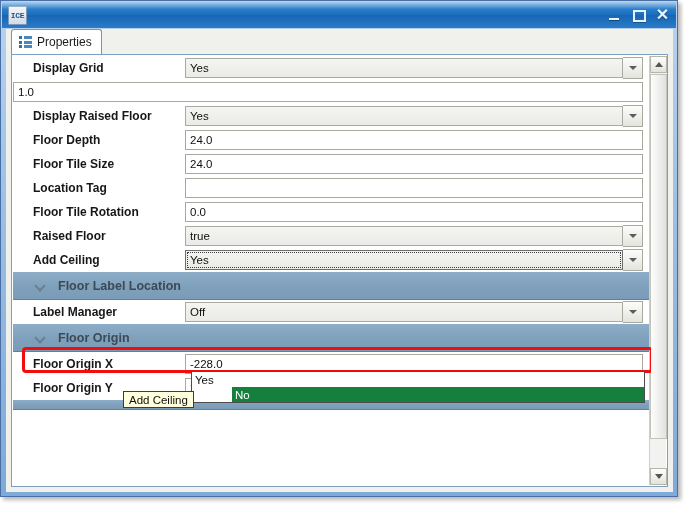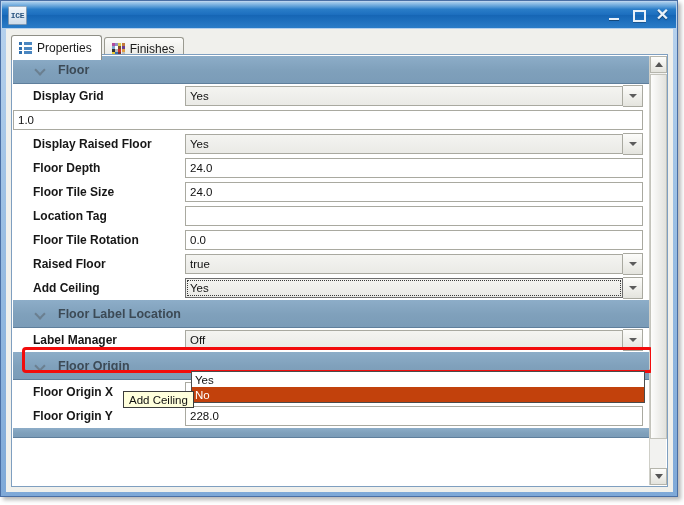--- a/index.html
+++ b/index.html
@@ -95,21 +95,21 @@
     position: absolute;
     left: 5px; top: 28px;
     width: 667px; height: 463px;
     background: #f0f0ec;
     box-sizing: border-box;
   }
 
   
   #tabstrip {
     position: absolute;
-    left: 0; top: 6px;
+    left: 0; top: 0;
     width: 667px; height: 25px;
     background: #f0f0ec;
     display: flex; align-items: flex-end;
     padding-left: 5px;
     box-sizing: border-box;
   }
   .tab {
     height: 23px;
     display: flex; align-items: center;
     padding: 0 9px 0 7px;
@@ -282,21 +282,21 @@
   }
   .dd-item {
     height: 15px;
     font-size: 11.5px;
     color: #101010;
     padding-left: 3px;
     display: flex; align-items: center;
     cursor: default;
     box-sizing: border-box;
   }
-  .dd-item.selected { background: #c2410c; color: #ffffff; }
+  .dd-item.selected { background: #15803d; color: #ffffff; margin-left: 40px; }
 
   
   #tooltip {
     position: absolute;
     left: 110px; top: 335px;
     height: 17px;
     padding: 0 5px;
     background: #ffffdc;
     border: 1px solid #3c3c3c;
     font-size: 11.5px;
@@ -363,50 +363,25 @@
         <span class="icon-list">
           <i></i>
             <i class="bar"></i>
             <i></i>
             <i class="bar"></i>
             <i></i>
             <i class="bar"></i>
         </span>
         <span class="tab-label">Properties</span>
       </div>
-      <div class="tab">
-        <span class="icon-swatch">
-          <i style="background:#b04a9c"></i>
-            <i style="background:#8f8fc4"></i>
-            <i style="background:#d9cf4a"></i>
-            <i style="background:#c47a3a"></i>
-          <i style="background:#7fa8d0"></i>
-            <i style="background:#ffffff"></i>
-            <i style="background:#7a4f2a"></i>
-            <i style="background:#6a3f8f"></i>
-          <i style="background:#2f2f2f"></i>
-            <i style="background:#b8b8b8"></i>
-            <i style="background:#c83030"></i>
-            <i style="background:#e0a040"></i>
-          <i style="background:#e8c830"></i>
-            <i style="background:#3a6fb0"></i>
-            <i style="background:#7a3030"></i>
-            <i style="background:#c0c0c0"></i>
-        </span>
-        <span class="tab-label">Finishes</span>
-      </div>
     </div>
 
     <div id="panel">
       <div id="grid">
 
-        <div class="section">
-          <span class="chev"></span>
-          <span>Floor</span>
-        </div>
 
         <div class="row">
           <div class="row-label">Display Grid</div>
           <div class="row-value">
             <div class="field combo">Yes</div>
             <div class="drop-btn"></div>
           </div>
         </div>
 
         <div class="row">

